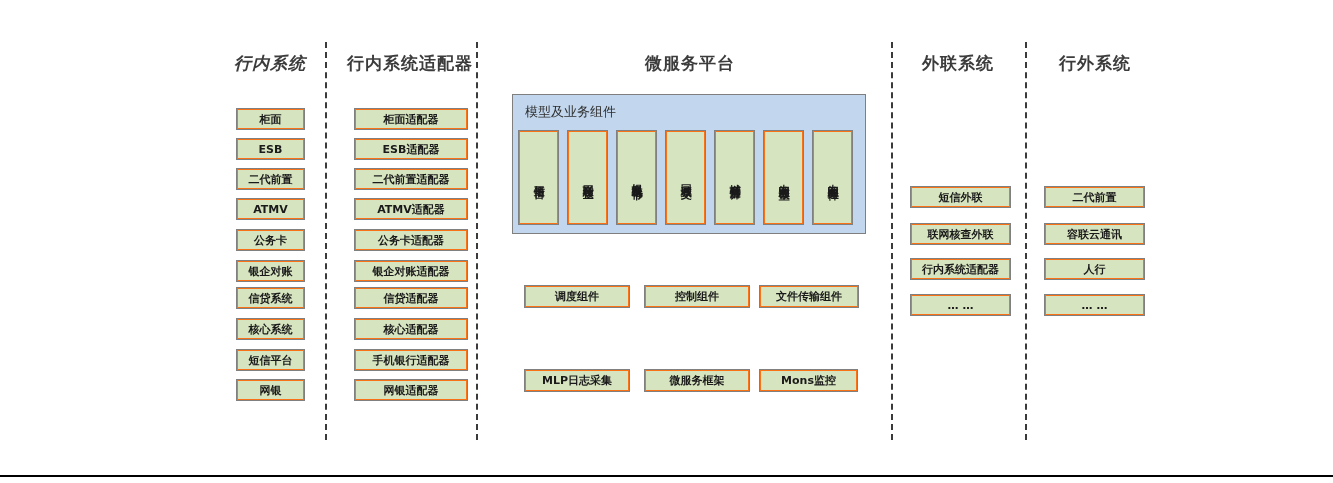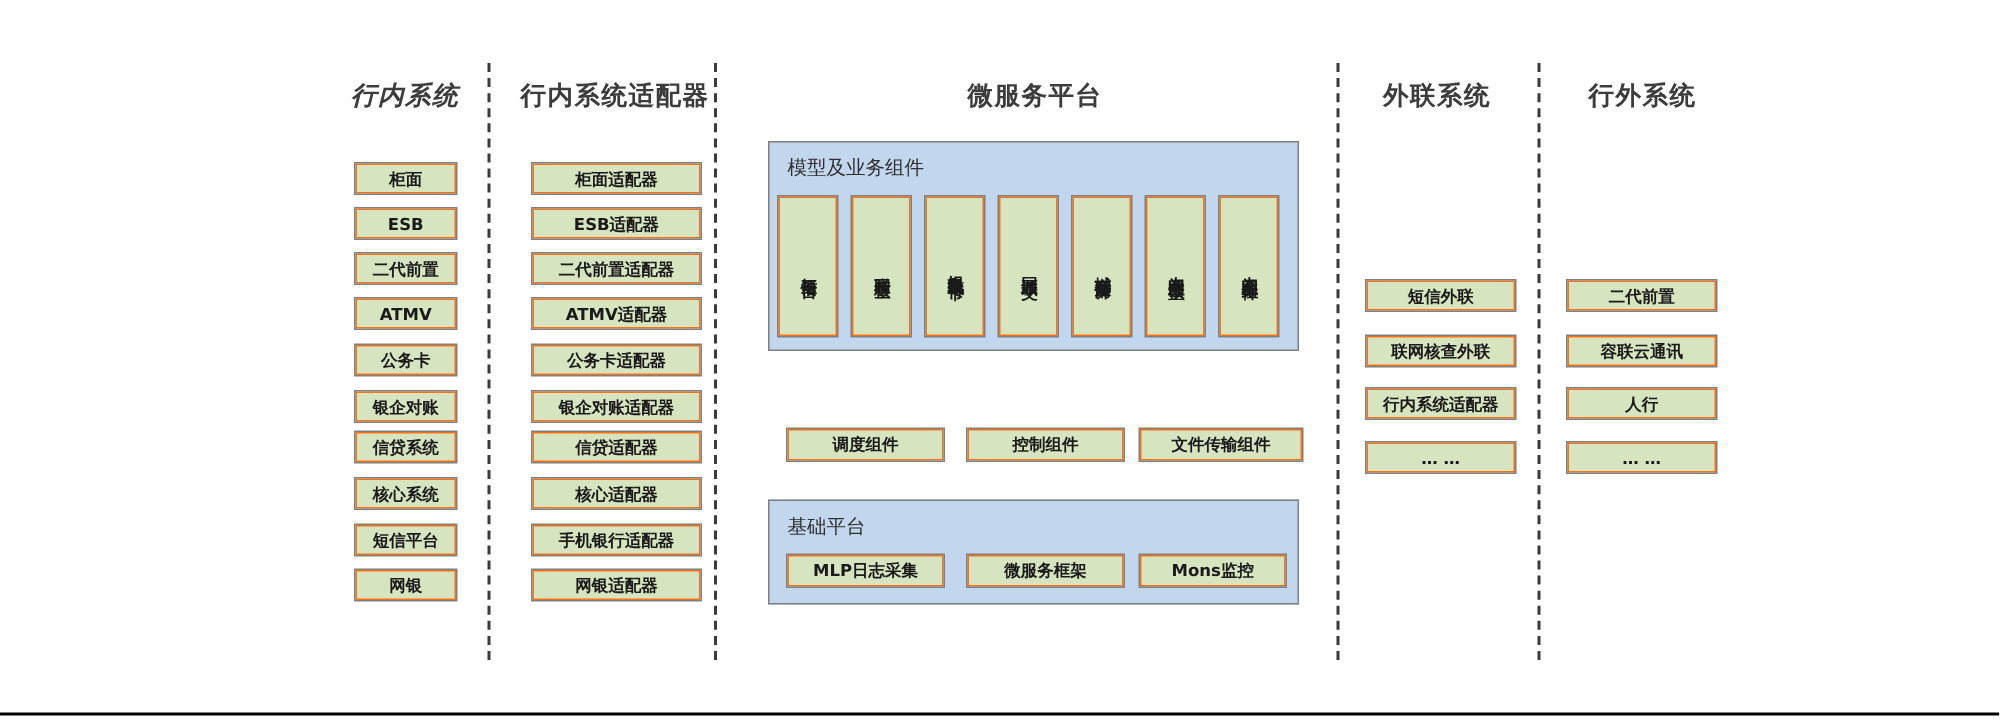--- a/index.html
+++ b/index.html
@@ -134,25 +134,22 @@
   <div class="node vertical" style="left:519px;top:131px;width:39px;height:93px;">短信平台</div>
   <div class="node vertical" style="left:568px;top:131px;width:39px;height:93px;">联网核查</div>
   <div class="node vertical" style="left:617px;top:131px;width:39px;height:93px;">银联及银行卡</div>
   <div class="node vertical" style="left:666px;top:131px;width:39px;height:93px;">同城票交</div>
   <div class="node vertical" style="left:715px;top:131px;width:39px;height:93px;">城商行清算</div>
   <div class="node vertical" style="left:764px;top:131px;width:39px;height:93px;">中间业务模型</div>
   <div class="node vertical" style="left:813px;top:131px;width:39px;height:93px;">中间业务组件</div>
 
   <div class="node" style="left:525px;top:286px;width:104px;height:21px;">调度组件</div>
   <div class="node" style="left:645px;top:286px;width:104px;height:21px;">控制组件</div>
-  <div class="node" style="left:760px;top:286px;width:108px;height:21px;">文件传输组件</div>
+  <div class="node" style="left:760px;top:286px;width:98px;height:21px;">文件传输组件</div>
 
-  <div class="panel" style="left:512px;top:333px;width:354px;height:70px;">
-    <div class="panel-title">基础平台</div>
-  </div>
   <div class="node" style="left:525px;top:370px;width:104px;height:21px;">MLP日志采集</div>
   <div class="node" style="left:645px;top:370px;width:104px;height:21px;">微服务框架</div>
   <div class="node" style="left:760px;top:370px;width:97px;height:21px;">Mons监控</div>
 
   <div class="node" style="left:911px;top:187px;width:99px;height:20px;">短信外联</div>
   <div class="node" style="left:911px;top:224px;width:99px;height:20px;">联网核查外联</div>
   <div class="node" style="left:911px;top:259px;width:99px;height:20px;">行内系统适配器</div>
   <div class="node" style="left:911px;top:295px;width:99px;height:20px;">… …</div>
 
   <div class="node" style="left:1045px;top:187px;width:99px;height:20px;">二代前置</div>

